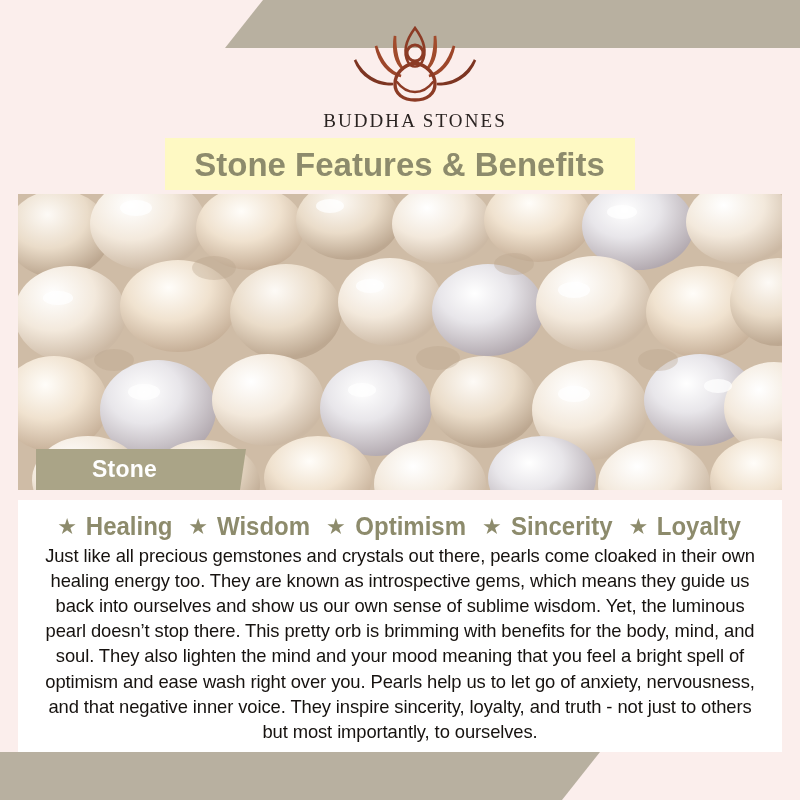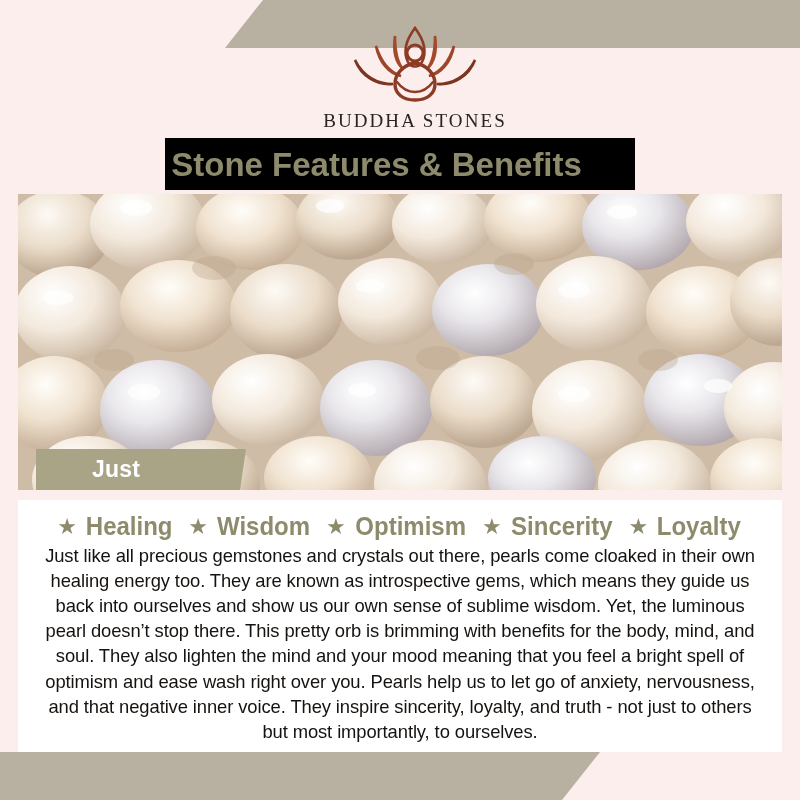--- a/index.html
+++ b/index.html
@@ -62,23 +62,24 @@
     text-align: center;
   }
 
   
   .title-box {
     position: absolute;
     left: 165px;
     top: 138px;
     width: 470px;
     height: 52px;
-    background: #000000;
+    background: #fef9c3;
     display: flex;
     align-items: center;
+    justify-content: center;
   }
   .title-text {
     font-size: 34px;
     font-weight: bold;
     color: #8d8b6c;
     letter-spacing: 0px;
     white-space: nowrap;
     transform: scaleX(0.97);
   }
 
@@ -267,21 +268,21 @@
         <ellipse cx="196" cy="74" rx="22" ry="12"></ellipse>
         <ellipse cx="496" cy="70" rx="20" ry="11"></ellipse>
         <ellipse cx="96" cy="166" rx="20" ry="11"></ellipse>
         <ellipse cx="420" cy="164" rx="22" ry="12"></ellipse>
         <ellipse cx="640" cy="166" rx="20" ry="11"></ellipse>
       </g>
     </svg>
   </div>
 
   <div class="pearl-banner">
-    <span class="pearl-text">Just</span>
+    <span class="pearl-text">Stone</span>
   </div>
 
   <div class="content">
     <div class="benefits">
       <div class="benefit">
         <span class="star">★</span>
         <span class="blabel">Healing</span>
       </div>
       <div class="benefit">
         <span class="star">★</span>

